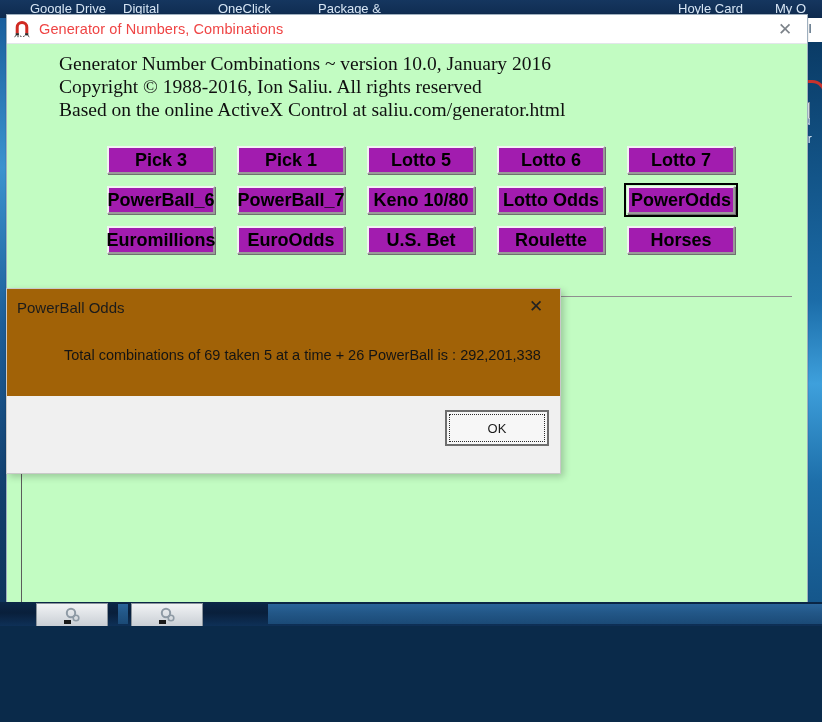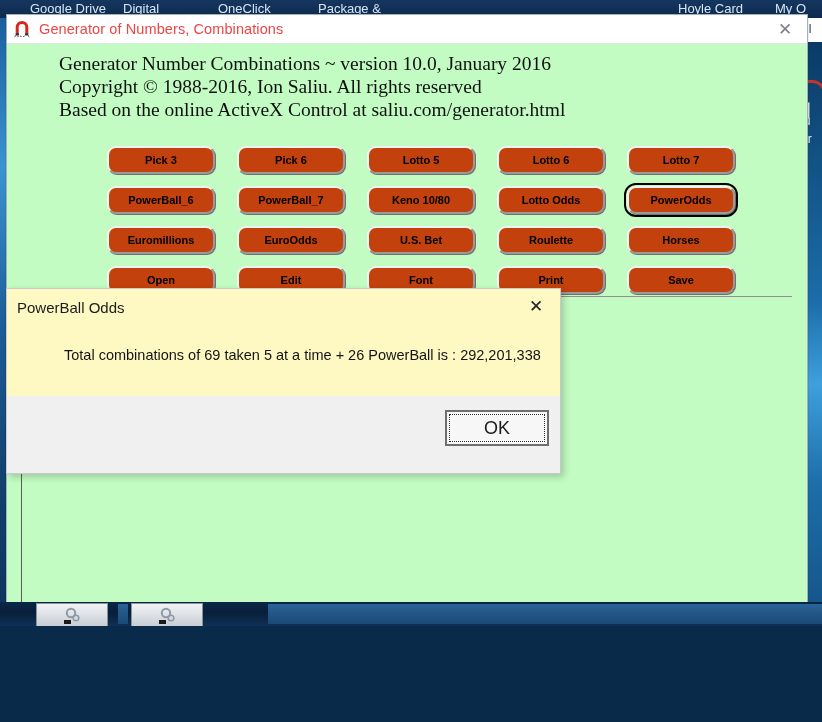--- a/index.html
+++ b/index.html
@@ -179,35 +179,34 @@
     left: 0; top: 131px;
     width: 800px;
   }
   .btn-row {
     display: flex;
     height: 40px;
   }
   .green-btn {
     width: 104px;
     height: 24px;
-    background: #c2410c;
+    background: #a21caf;
     border-top: 2px solid #f2f2f2;
     border-left: 2px solid #f2f2f2;
     border-right: 2px solid #9a9a9a;
     border-bottom: 2px solid #9a9a9a;
     color: #000000;
     font-family: "Liberation Sans", sans-serif;
-    font-size: 11px;
+    font-size: 18px;
     font-weight: bold;
     display: flex;
     align-items: center;
     justify-content: center;
     box-shadow: 1px 1px 0 #707070;
     user-select: none;
-    border-radius: 9px;
   }
   .green-btn.focused {
     outline: 2px solid #000000;
     outline-offset: 1px;
   }
   .btn-cell {
     width: 130px;
     display: flex;
     justify-content: center;
   }
@@ -256,21 +255,21 @@
     width: 44px; height: 20px;
     background: #c3ced9;
   }
 
   
   .dialog {
     position: absolute;
     left: 6px; top: 288px;
     width: 553px;
     height: 184px;
-    background: #fef9c3;
+    background: #a16207;
     border: 1px solid #c9c9c9;
     box-shadow: 3px 3px 7px rgba(0,0,0,.20);
   }
   .dialog-titlebar {
     height: 36px;
     position: relative;
     display: flex;
     align-items: center;
   }
   .dialog-title {
@@ -314,21 +313,21 @@
     position: absolute;
     right: 11px;
     top: 13px;
     width: 100px;
     height: 32px;
     background: #f7f7f7;
     border: 2px solid #6e6e6e;
     display: flex;
     align-items: center;
     justify-content: center;
-    font-size: 18px;
+    font-size: 13px;
     color: #1b1b1b;
     font-family: "Liberation Sans", sans-serif;
   }
   .ok-button .focus-ring {
     position: absolute;
     inset: 2px;
     border: 1px dotted #2b2b2b;
     pointer-events: none;
   }
 </style>
@@ -384,21 +383,21 @@
       <div>Based on the online ActiveX Control at saliu.com/generator.html</div>
     </div>
 
     <div class="btn-grid">
 
       <div class="btn-row btn-grid-inner">
         <div class="btn-cell">
             <div class="green-btn">Pick 3</div>
           </div>
         <div class="btn-cell">
-            <div class="green-btn">Pick 6</div>
+            <div class="green-btn">Pick 1</div>
           </div>
         <div class="btn-cell">
             <div class="green-btn">Lotto 5</div>
           </div>
         <div class="btn-cell">
             <div class="green-btn">Lotto 6</div>
           </div>
         <div class="btn-cell">
             <div class="green-btn">Lotto 7</div>
           </div>
@@ -433,37 +432,20 @@
             <div class="green-btn">U.S. Bet</div>
           </div>
         <div class="btn-cell">
             <div class="green-btn">Roulette</div>
           </div>
         <div class="btn-cell">
             <div class="green-btn">Horses</div>
           </div>
       </div>
 
-      <div class="btn-row btn-grid-inner">
-        <div class="btn-cell">
-            <div class="green-btn">Open</div>
-          </div>
-        <div class="btn-cell">
-            <div class="green-btn">Edit</div>
-          </div>
-        <div class="btn-cell">
-            <div class="green-btn">Font</div>
-          </div>
-        <div class="btn-cell">
-            <div class="green-btn">Print</div>
-          </div>
-        <div class="btn-cell">
-            <div class="green-btn">Save</div>
-          </div>
-      </div>
 
     </div>
 
     <div class="text-panel"></div>
 
     <div class="hscroll">
       <div class="hscroll-arrow">‹</div>
       <div class="hscroll-track">
         <div class="hscroll-thumb"></div>
       </div>

